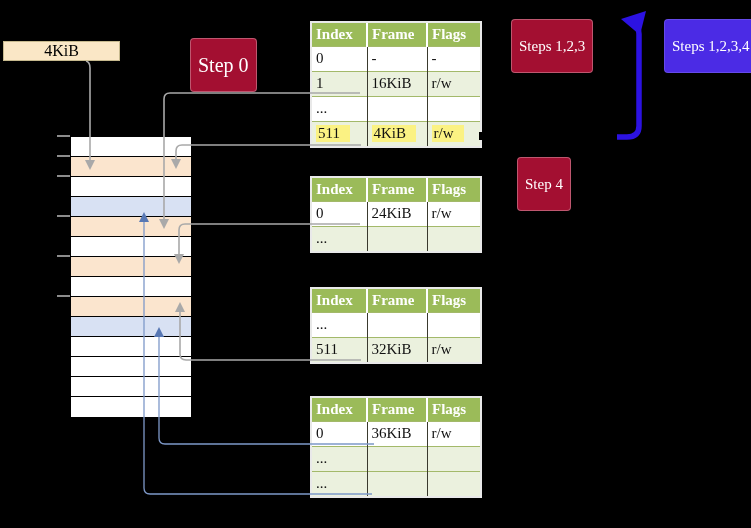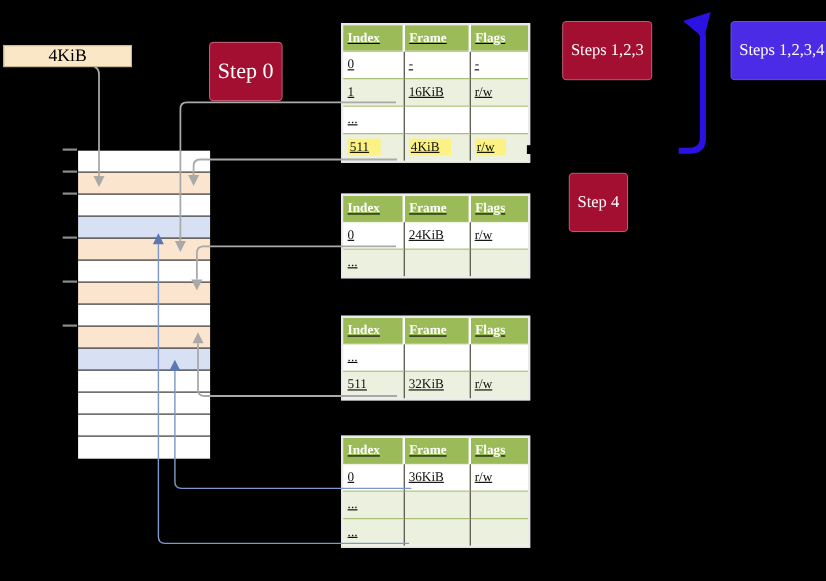--- a/index.html
+++ b/index.html
@@ -28,21 +28,21 @@
   .mrow:last-child{border-bottom:none;}
   .c-white{background:#FFFFFF;}
   .c-orange{background:#FBE5CE;}
   .c-blue{background:#D8E1F3;}
   .tick{position:absolute;left:57px;width:13px;height:2px;background:#8C8C8C;z-index:3;}
 
   
   .pt-wrap{position:absolute;left:310px;border:2px solid #E9E9E9;background:#fff;z-index:2;}
   #t1{top:21px;} #t2{top:176px;} #t3{top:287px;} #t4{top:396px;}
   .pt-wrap table{table-layout:fixed;width:168px;border-collapse:collapse;
-                 font-family:"Liberation Serif",serif;font-size:12px;text-decoration:underline;}
+                 font-family:"Liberation Serif",serif;font-size:15px;}
   .pt-wrap th{background:#9BBB59;color:#fff;font-weight:bold;text-align:left;
               height:23px;padding:0 4px;box-sizing:border-box;overflow:hidden;}
   .pt-wrap th:nth-child(1){width:55px;}
   .pt-wrap th:nth-child(2){width:60px;}
   .pt-wrap th:nth-child(3){width:53px;}
   .pt-wrap th:not(:last-child){border-right:2px solid #fff;}
   .pt-wrap td{height:25px;padding:0 4px;box-sizing:border-box;color:#111;
               border-top:1px solid #A3B96A;border-right:1px solid #3A3A2E;overflow:hidden;}
   .pt-wrap td:last-child{border-right:none;}
   .pt-wrap tr.alt td{background:#EBF1DE;}

